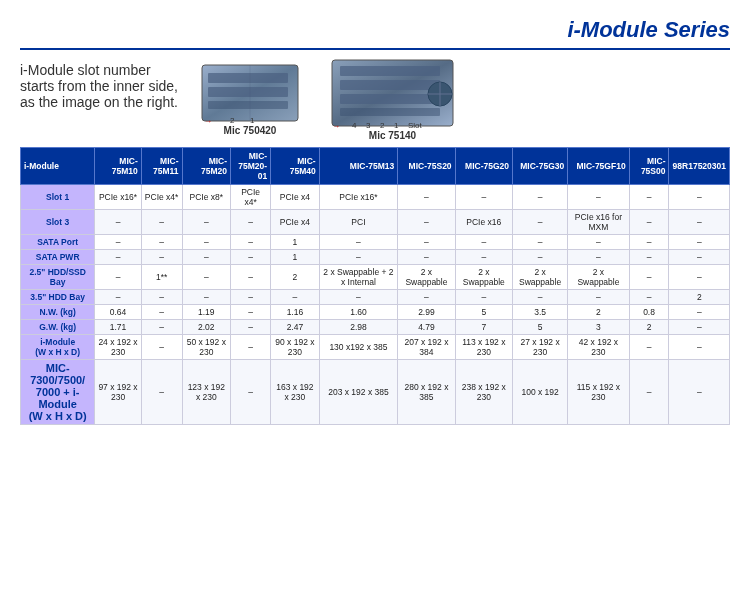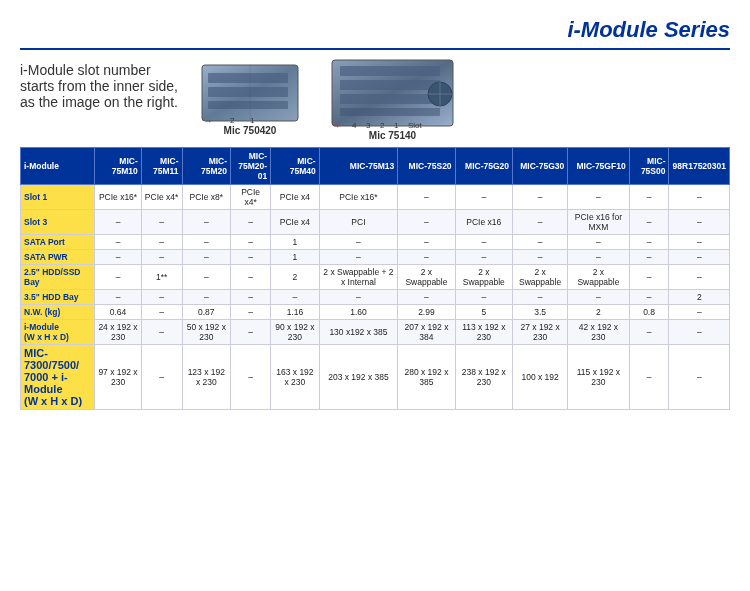--- a/index.html
+++ b/index.html
@@ -67,23 +67,23 @@
       color: #fff;
     }
     td {
       padding: 2px 3px;
       border: 1px solid #ccd;
       text-align: center;
       vertical-align: middle;
       color: #222;
     }
     td.row-header {
-      text-align: left;
-      font-weight: bold;
-      background: #fde047;
+      text-align: center;
+      font-weight: bold;
+      background: #c4b5fd;
       color: #003399;
     }
     tr:nth-child(even) td:not(.row-header) {
       background: #f5f7fc;
     }
     tr:nth-child(odd) td:not(.row-header) {
       background: #fff;
     }
     .devices-wrapper {
       display: flex;
@@ -288,32 +288,47 @@
           <td>–</td>
           <td>–</td>
           <td>–</td>
           <td>–</td>
           <td>2</td>
         </tr>
         <tr>
           <td class="row-header">N.W. (kg)</td>
           <td>0.64</td>
           <td>–</td>
-          <td>0.87</td>
+          <td>1.19</td>
           <td>–</td>
           <td>1.16</td>
           <td>1.60</td>
           <td>2.99</td>
           <td>5</td>
           <td>3.5</td>
           <td>2</td>
           <td>0.8</td>
           <td>–</td>
         </tr>
         <tr>
+          <td class="row-header">G.W. (kg)</td>
+          <td>1.71</td>
+          <td>–</td>
+          <td>2.02</td>
+          <td>–</td>
+          <td>2.47</td>
+          <td>2.98</td>
+          <td>4.79</td>
+          <td>7</td>
+          <td>5</td>
+          <td>3</td>
+          <td>2</td>
+          <td>–</td>
+        </tr>
+        <tr>
           <td class="row-header">i-Module<br>(W x H x D)</td>
           <td>24 x 192 x 230</td>
           <td>–</td>
           <td>50 x 192 x 230</td>
           <td>–</td>
           <td>90 x 192 x 230</td>
           <td>130 x192 x 385</td>
           <td>207 x 192 x 384</td>
           <td>113 x 192 x 230</td>
           <td>27 x 192 x 230</td>

